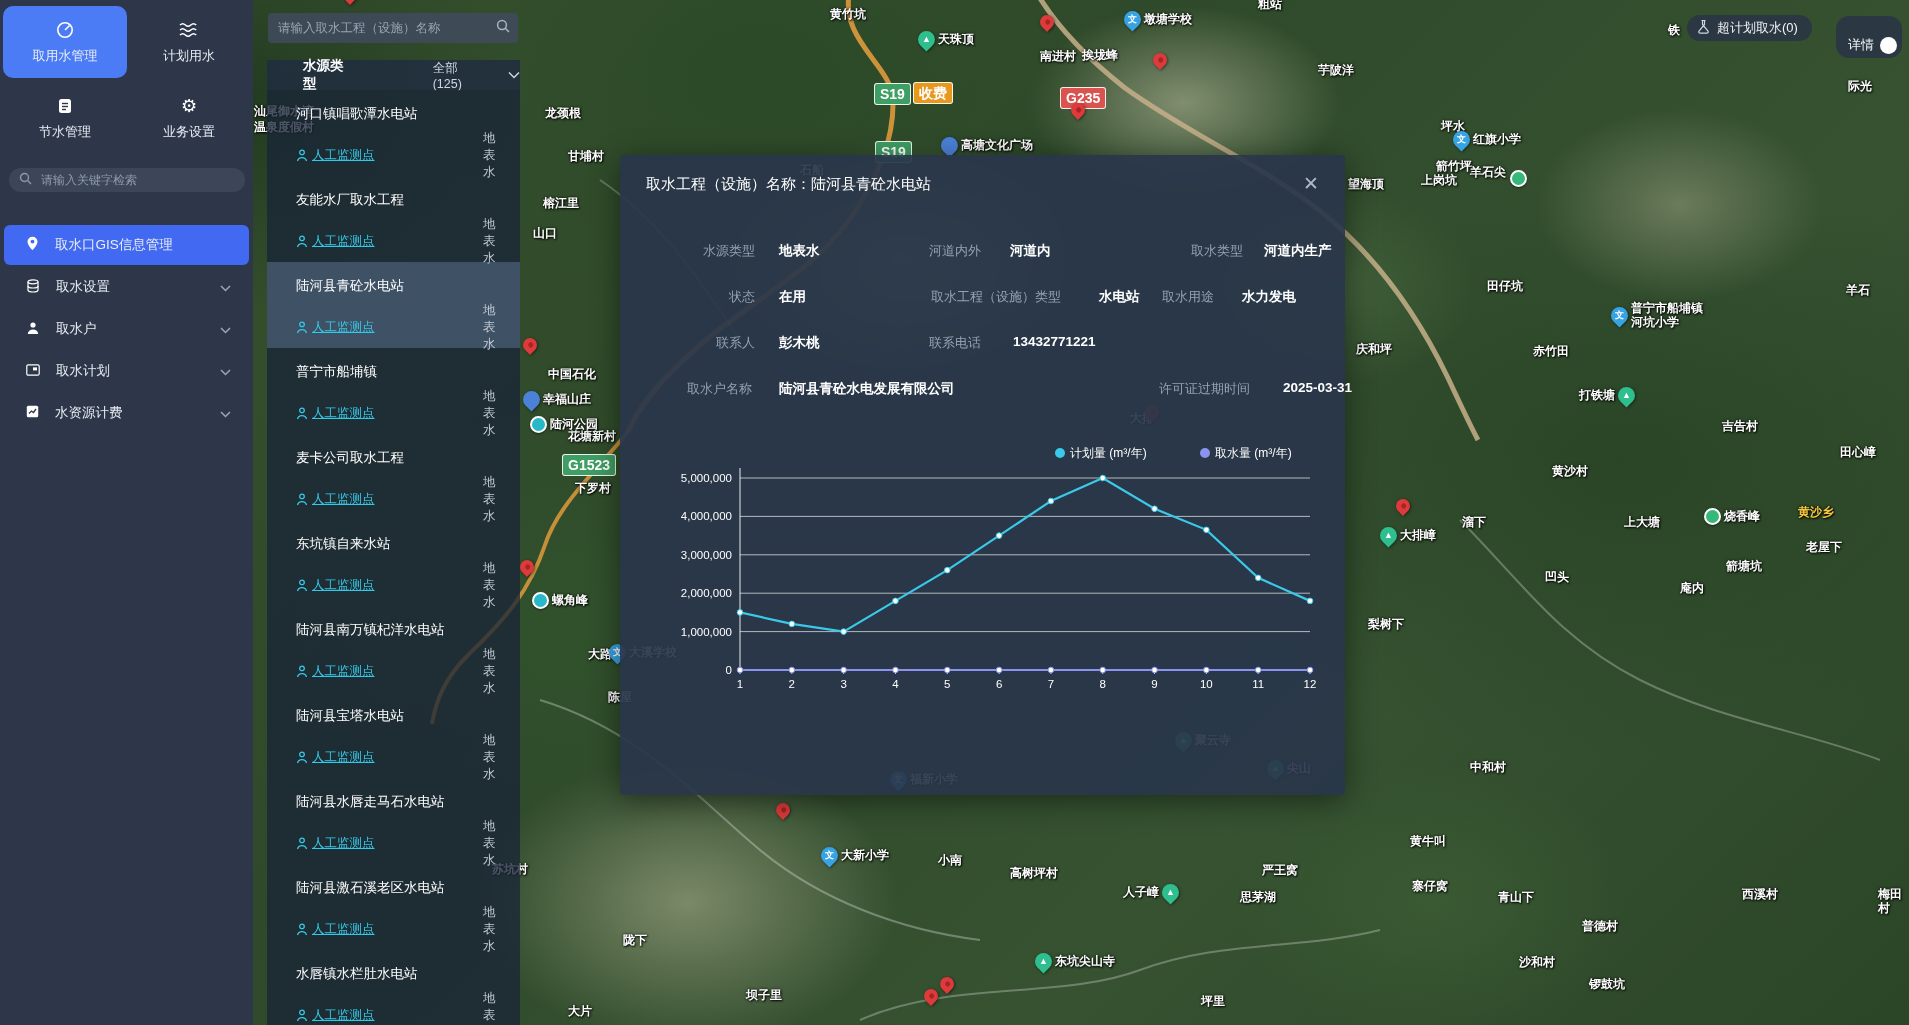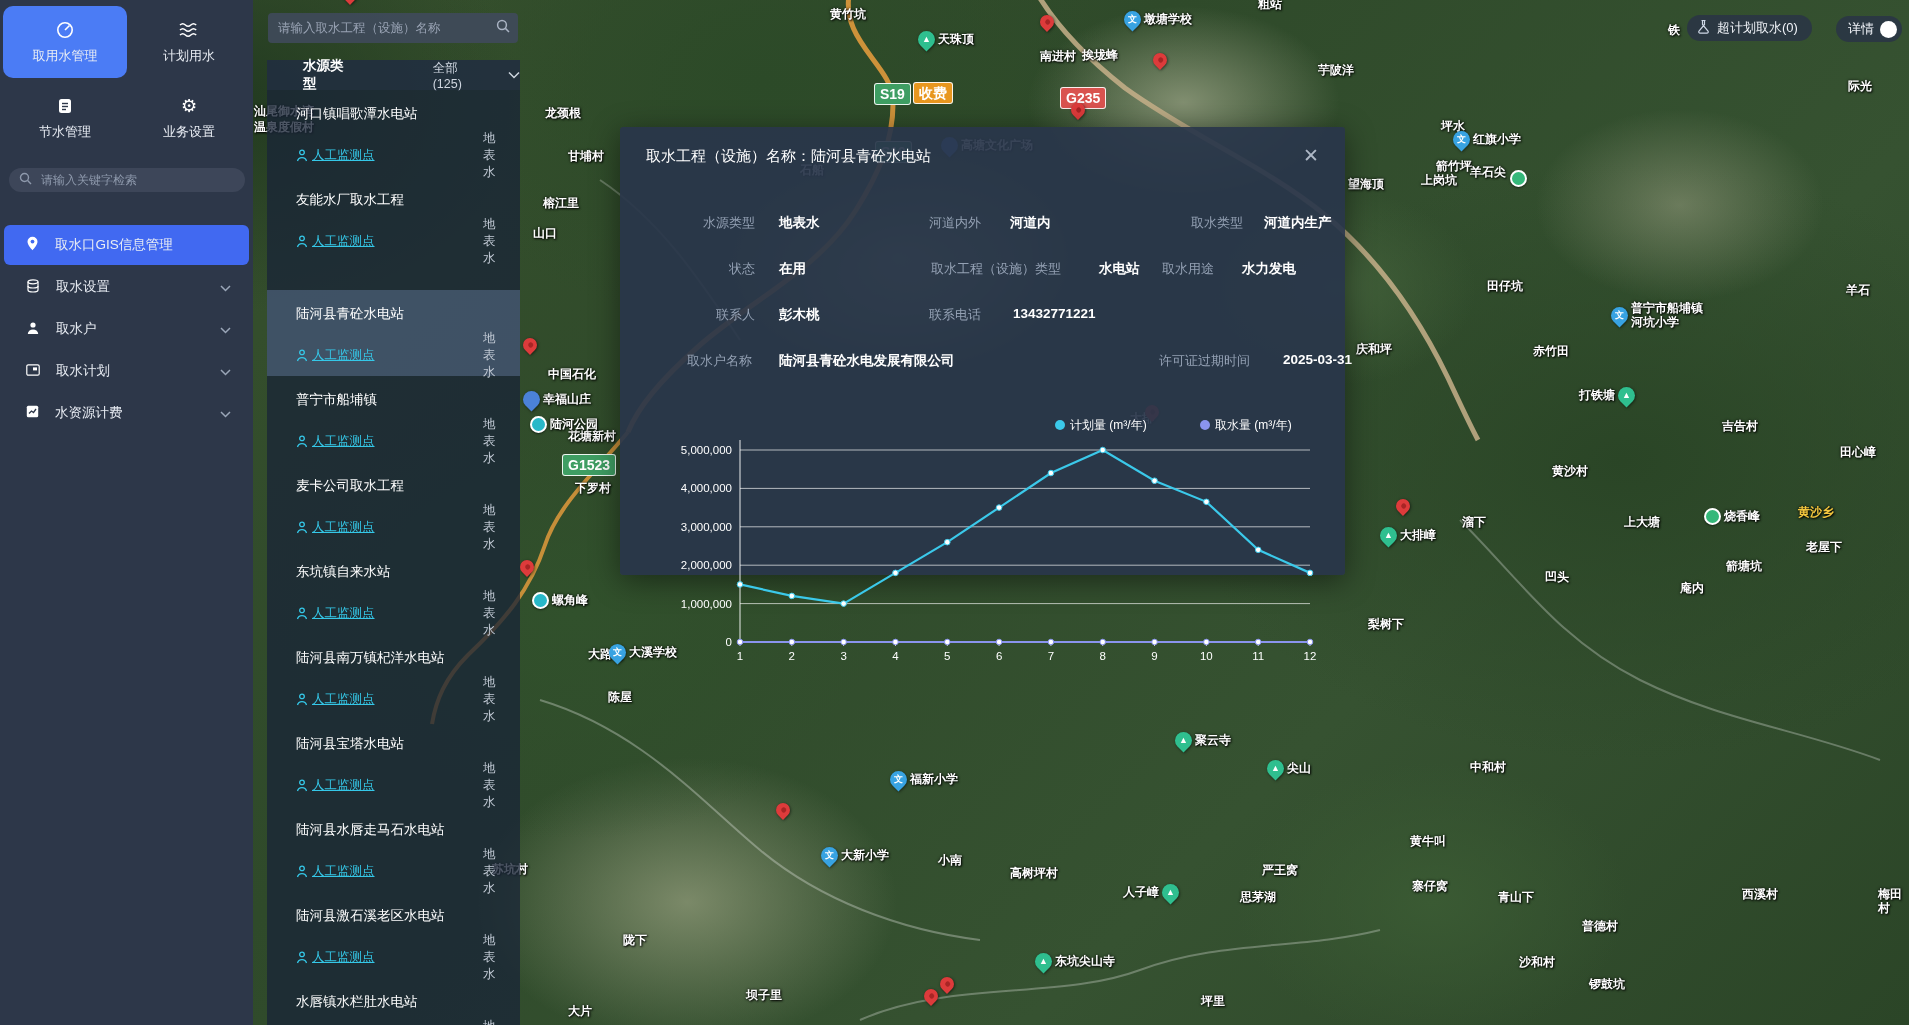--- a/index.html
+++ b/index.html
@@ -64,33 +64,33 @@
     border-radius:4px;display:flex;align-items:center;padding:0 8px;box-sizing:border-box;}
   #sp-search input{background:transparent;border:none;outline:none;color:#d7dde8;font-size:12.5px;flex:1;font-family:Liberation Serif, serif;}
   #sp-search input::placeholder{color:#99a3b4;}
   #sp-header{position:absolute;left:0;top:60px;width:253px;height:30px;background:rgba(33,45,64,.88);
     display:flex;align-items:center;color:#fff;}
   #sp-header .h1{font-size:13.5px;font-weight:bold;margin-left:36px;}
   #sp-header .h2{font-size:12.5px;color:#cfd6e0;margin-left:76px;}
   #sp-header .chev{margin-left:18px;display:flex;}
   #station-list{position:absolute;left:0;top:90px;width:253px;bottom:0;background:rgba(26,37,55,.78);}
   .st-item{height:86px;box-sizing:border-box;padding:15px 0 0 29px;position:relative;cursor:pointer;}
-  .st-item.selected{background:rgba(96,118,150,.5);margin-top:28px;}
+  .st-item.selected{background:rgba(96,118,150,.5);}
   .st-name{color:#fff;font-size:13.5px;}
   .st-meta{position:absolute;left:29px;top:57px;right:18px;display:flex;align-items:center;}
   .st-mon{color:#35c8e8;font-size:12.5px;text-decoration:underline;display:flex;align-items:center;gap:4px;}
   .st-type{position:absolute;left:187px;color:#c3cbd6;font-size:12.5px;}
   
   .toppill{position:absolute;z-index:8;height:26px;border-radius:13px;background:rgba(42,52,70,.88);
     display:flex;align-items:center;color:#f0f3f8;font-size:13px;cursor:pointer;}
   #pill-over{left:1687px;top:15px;padding:0 14px 0 10px;gap:7px;}
-  #pill-detail{left:1836px;top:16px;padding:0 5px 0 12px;gap:6px;}
+  #pill-detail{left:1836px;top:16px;padding:16px 5px 0 12px;gap:6px;}
   #pill-detail .knob{width:17px;height:17px;border-radius:50%;background:#fff;}
   
-  #modal{position:absolute;left:620px;top:127px;width:725px;height:448px;z-index:10;
+  #modal{position:absolute;left:620px;top:155px;width:725px;height:640px;z-index:10;
     background:rgba(41,54,74,.93);border-radius:3px;box-shadow:0 6px 30px rgba(0,0,0,.45);color:#fff;}
   #modal-title{position:absolute;left:26px;top:20px;font-size:15px;}
   #modal-close{position:absolute;right:22px;top:16px;width:24px;height:24px;color:#aeb8c6;font-size:19px;
     display:flex;align-items:center;justify-content:center;cursor:pointer;}
   .fld{position:absolute;white-space:nowrap;font-size:13px;}
   .fld.lab{color:#94a1b4;}
   .fld.val{color:#fff;font-weight:bold;font-size:13.5px;}
   #chart-wrap{position:absolute;left:40px;top:280px;width:680px;height:270px;}
 </style>
 </head>

